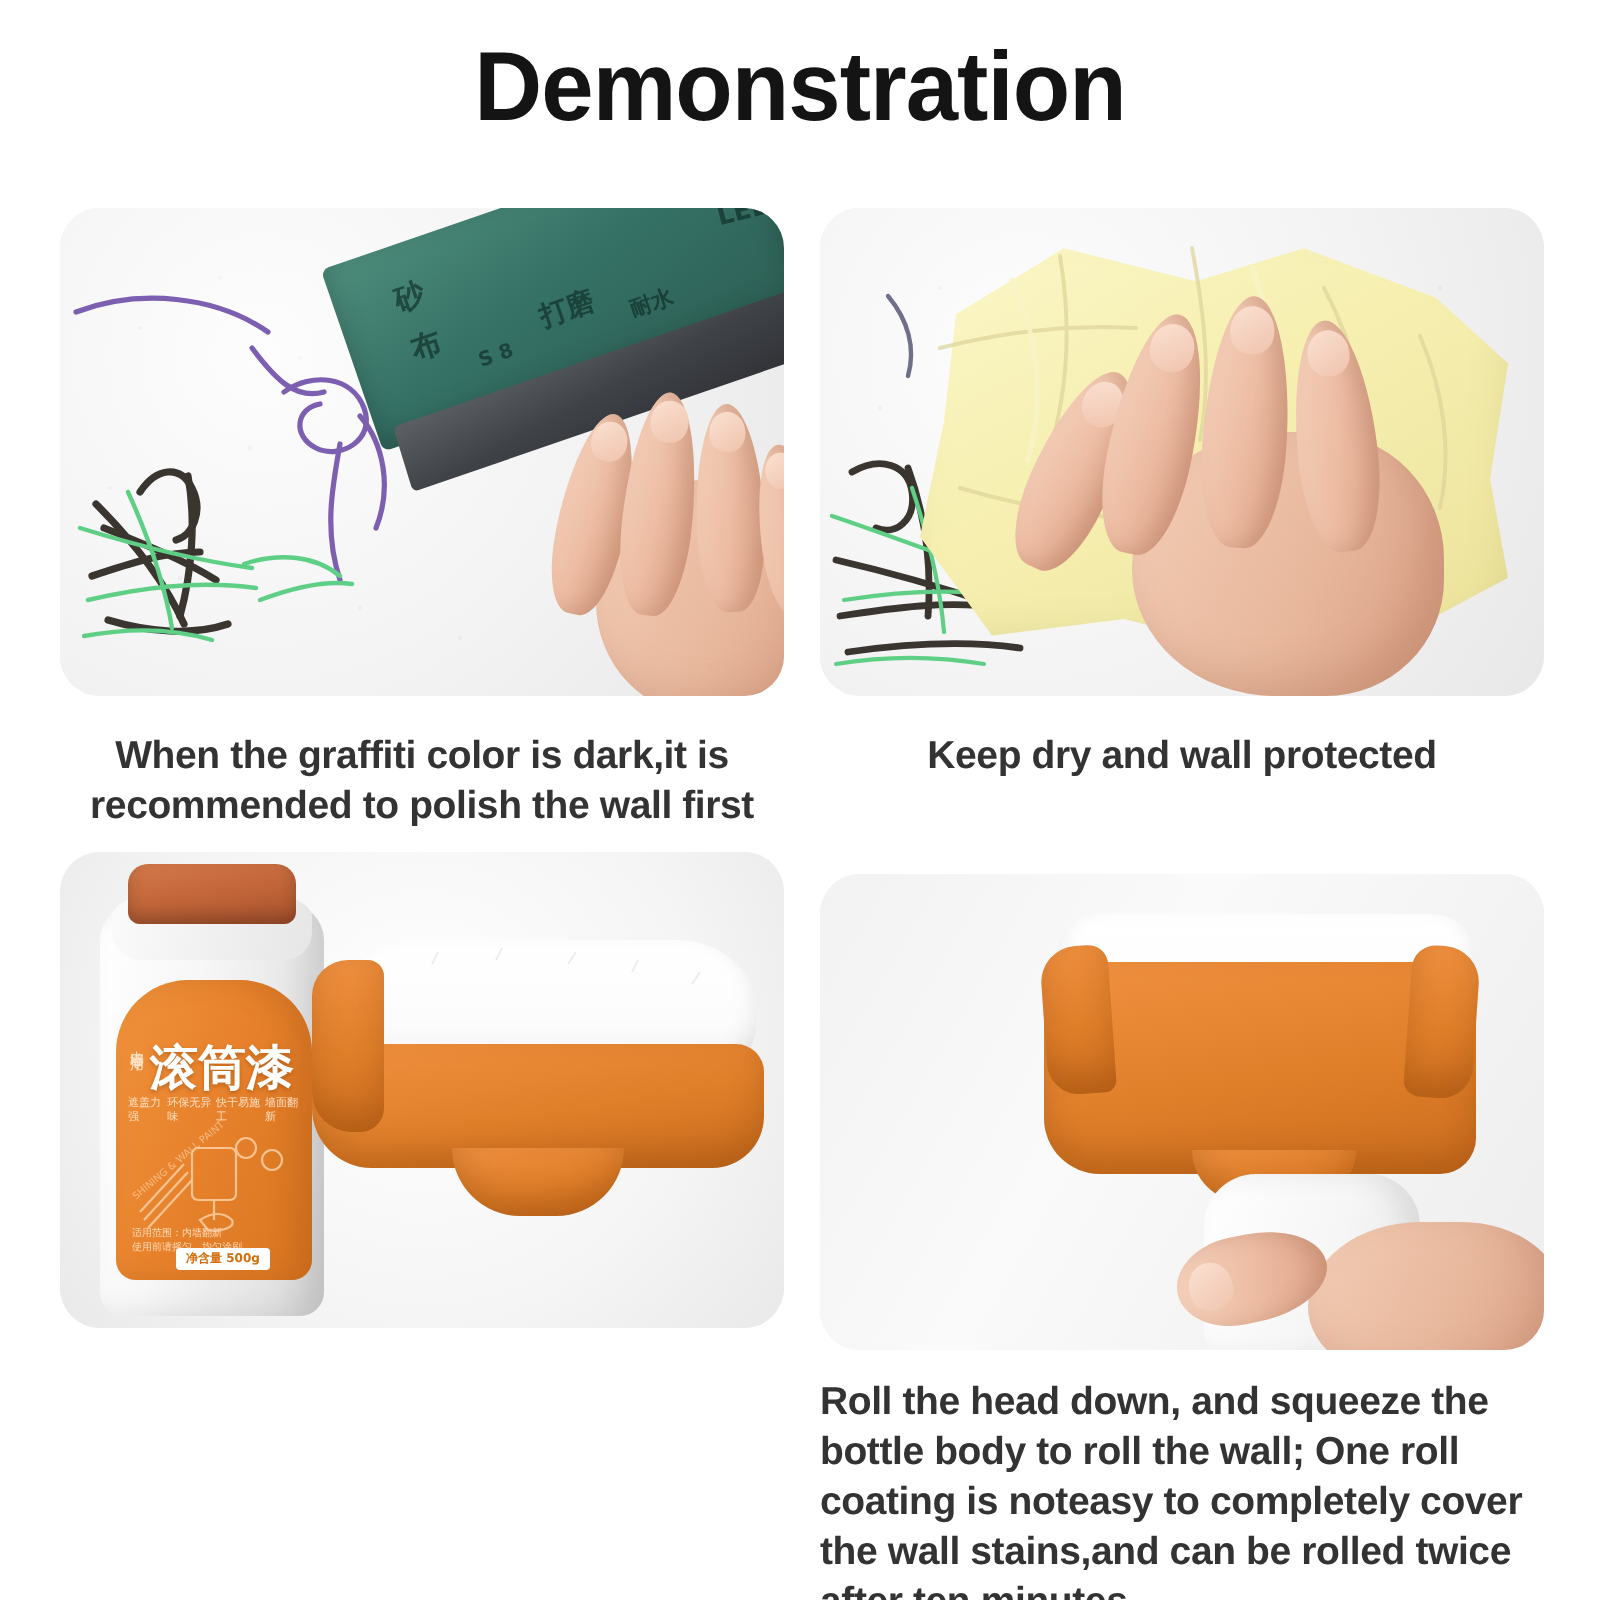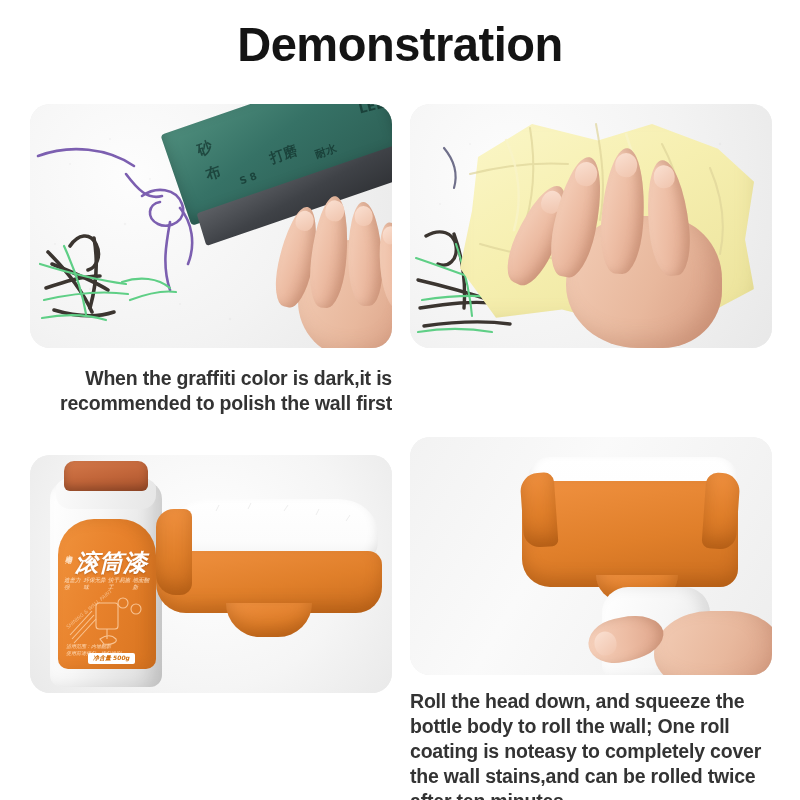--- a/index.html
+++ b/index.html
@@ -42,27 +42,27 @@
     background: #efefef;
   }
   .caption {
     font-family: "Liberation Sans", sans-serif;
     font-weight: bold;
     font-size: 19.5px;
     line-height: 25px;
     color: #333333;
     letter-spacing: -0.2px;
   }
-  .caption.center { text-align: right; }
+  .caption.center { text-align: center; }
   .caption.left   { text-align: left; }
 
   
   #step1 { left: 30px;  top: 104px; width: 362px; }
   #step2 { left: 410px; top: 104px; width: 362px; }
-  #step3 { left: 30px;  top: 455px; width: 362px; font-style: italic; }
+  #step3 { left: 30px;  top: 426px; width: 362px; }
   #step4 { left: 410px; top: 437px; width: 362px; }
 
   #step1 .photo, #step2 .photo { width: 362px; height: 244px; }
   #step3 .photo, #step4 .photo { width: 362px; height: 238px; }
 
   #step1 .caption, #step2 .caption { margin-top: 18px; }
   #step3 .caption { margin-top: 16px; }
   #step4 .caption { margin-top: 14px; }
 
   
@@ -395,20 +395,21 @@
         <div class="nail" style="left:10px; top:5px; width:22px; height:24px;"></div>
       </div>
       <div class="finger" style="left:88px; top:14px; width:42px; height:126px; transform:rotate(4deg);">
         <div class="nail" style="left:10px; top:5px; width:22px; height:24px;"></div>
       </div>
       <div class="finger" style="left:134px; top:26px; width:40px; height:116px; transform:rotate(-6deg);">
         <div class="nail" style="left:10px; top:5px; width:21px; height:23px;"></div>
       </div>
     </div>
   </div>
+  <div class="caption center">Keep dry and wall protected</div>
 </div>
 
 <div class="step" id="step3">
   <div class="photo">
     <div class="wall" style="background: radial-gradient(circle at 50% 40%, #ffffff 0%, #f5f5f5 60%, #e9e9e9 100%);"></div>
 
     <div>
       <div class="bottle-body"></div>
       <div class="bottle-shoulder"></div>
       <div class="bottle-cap"></div>

